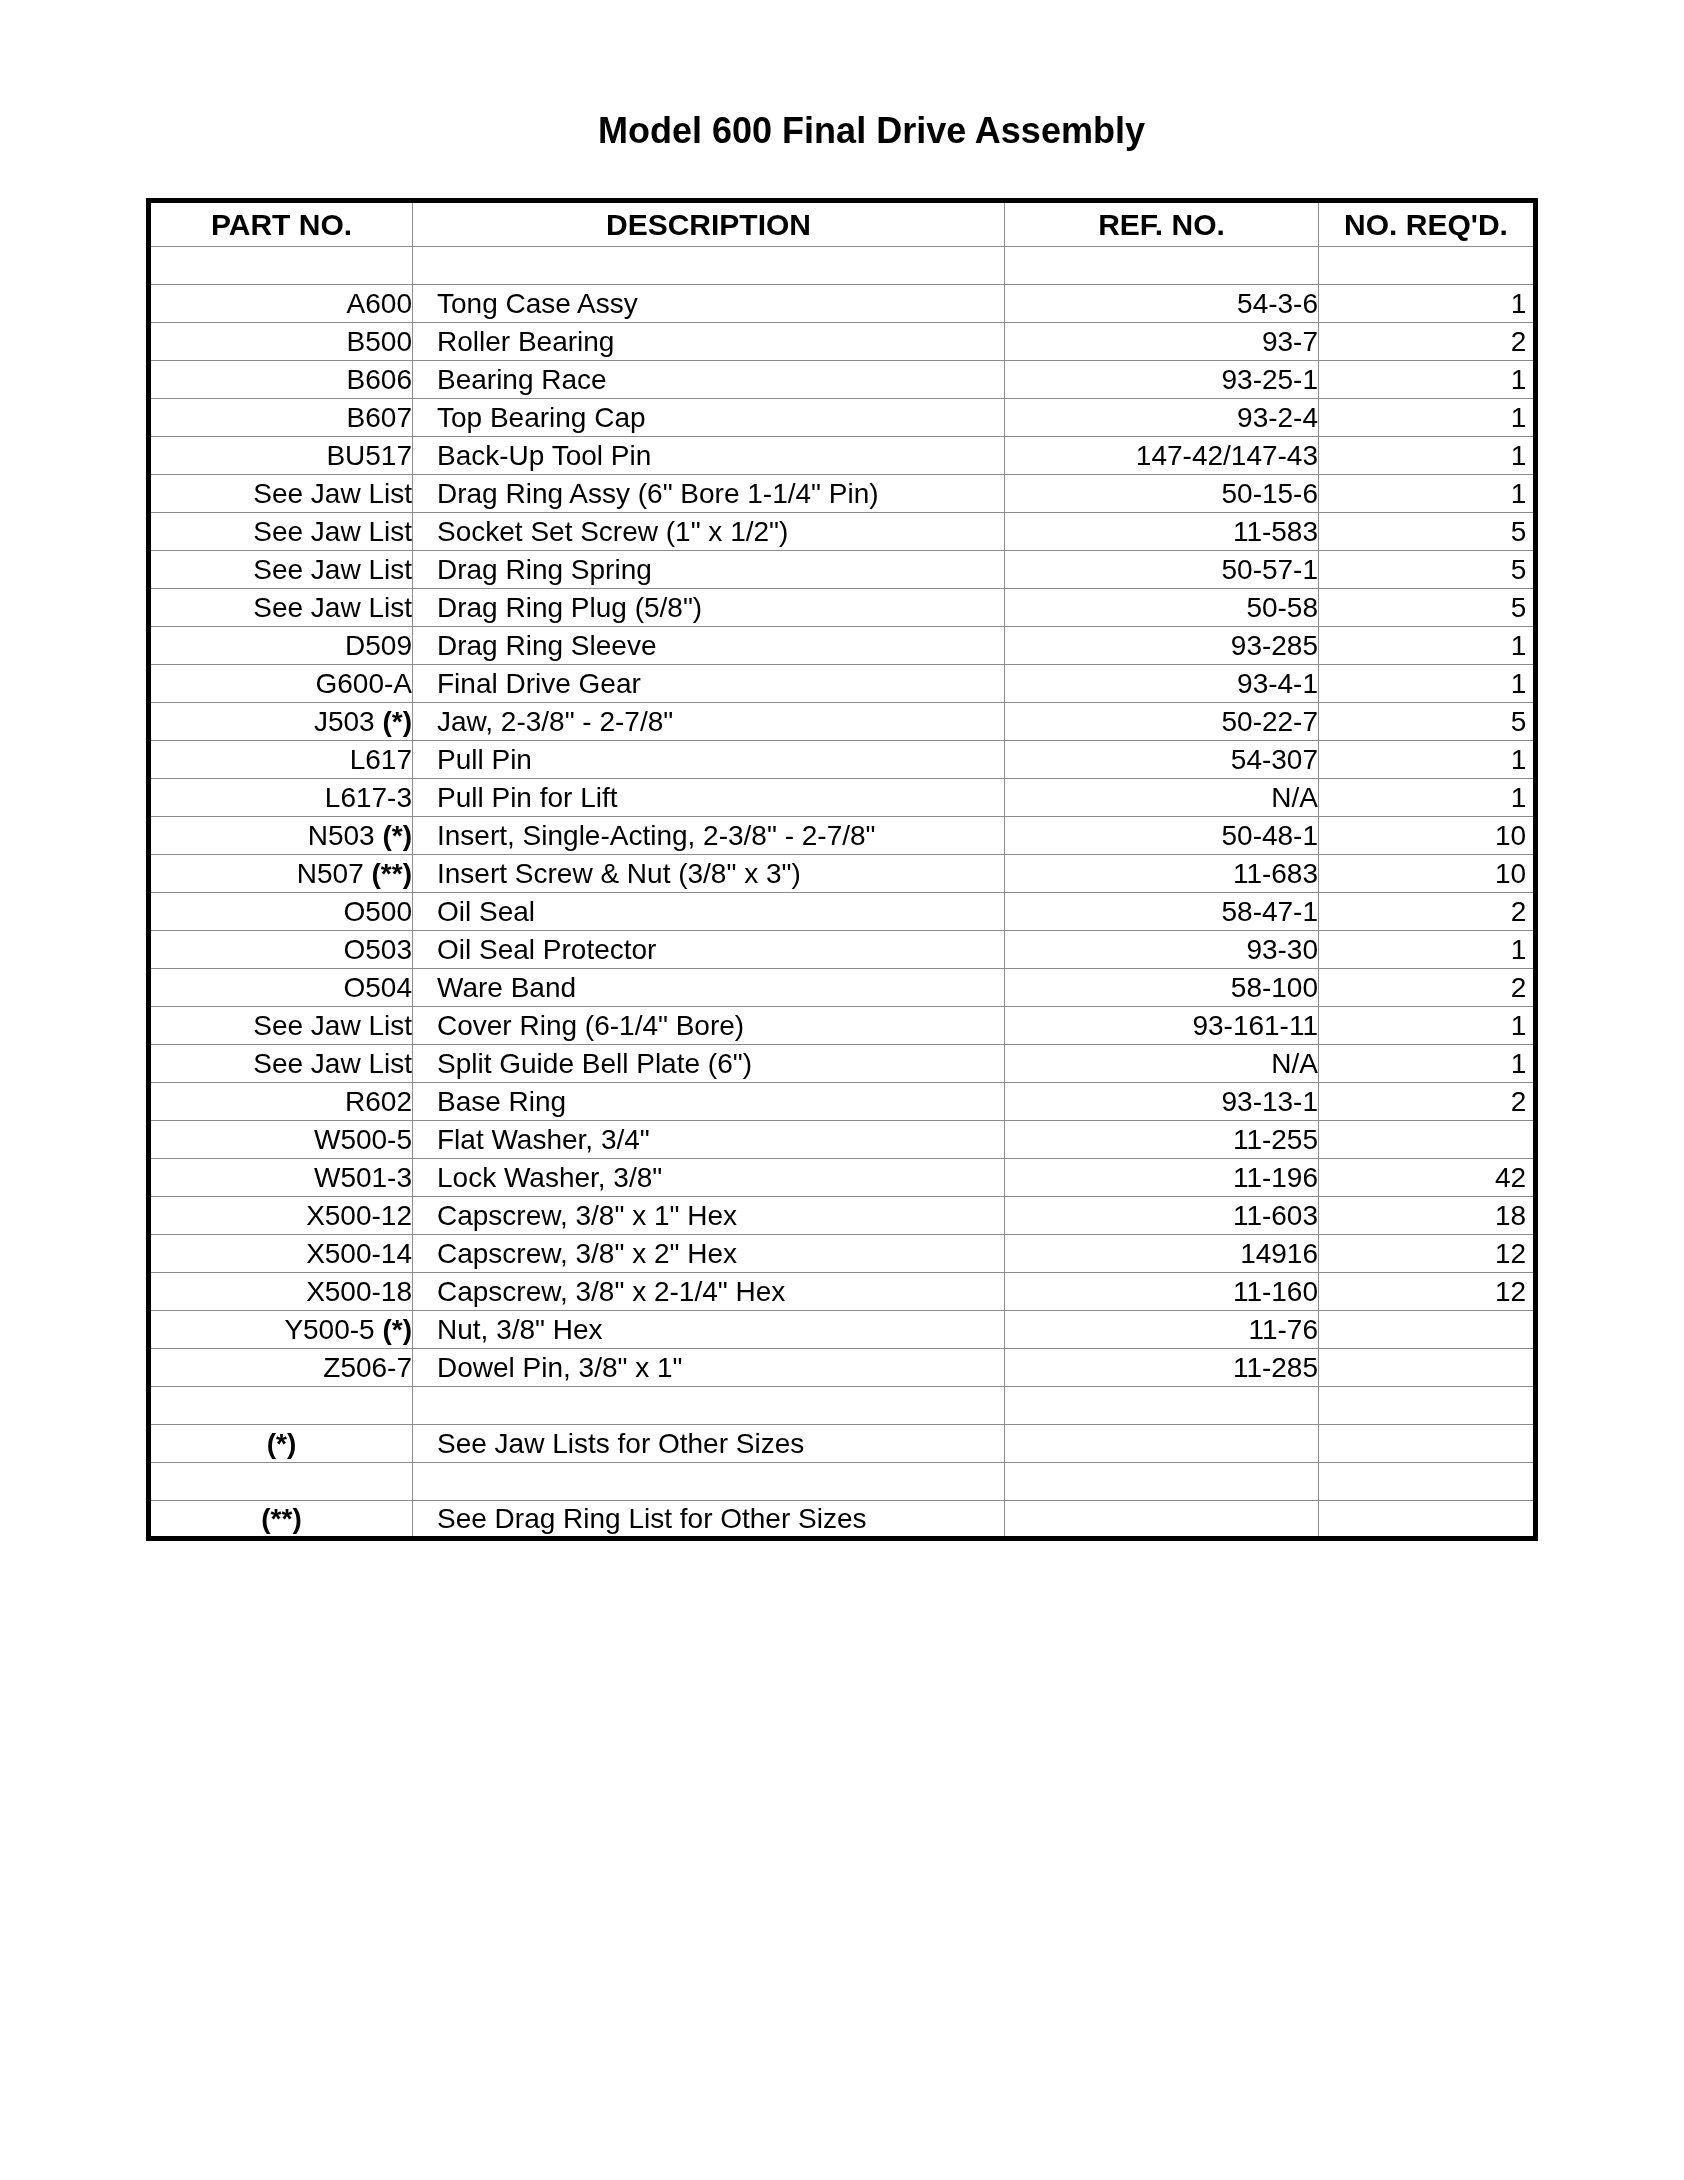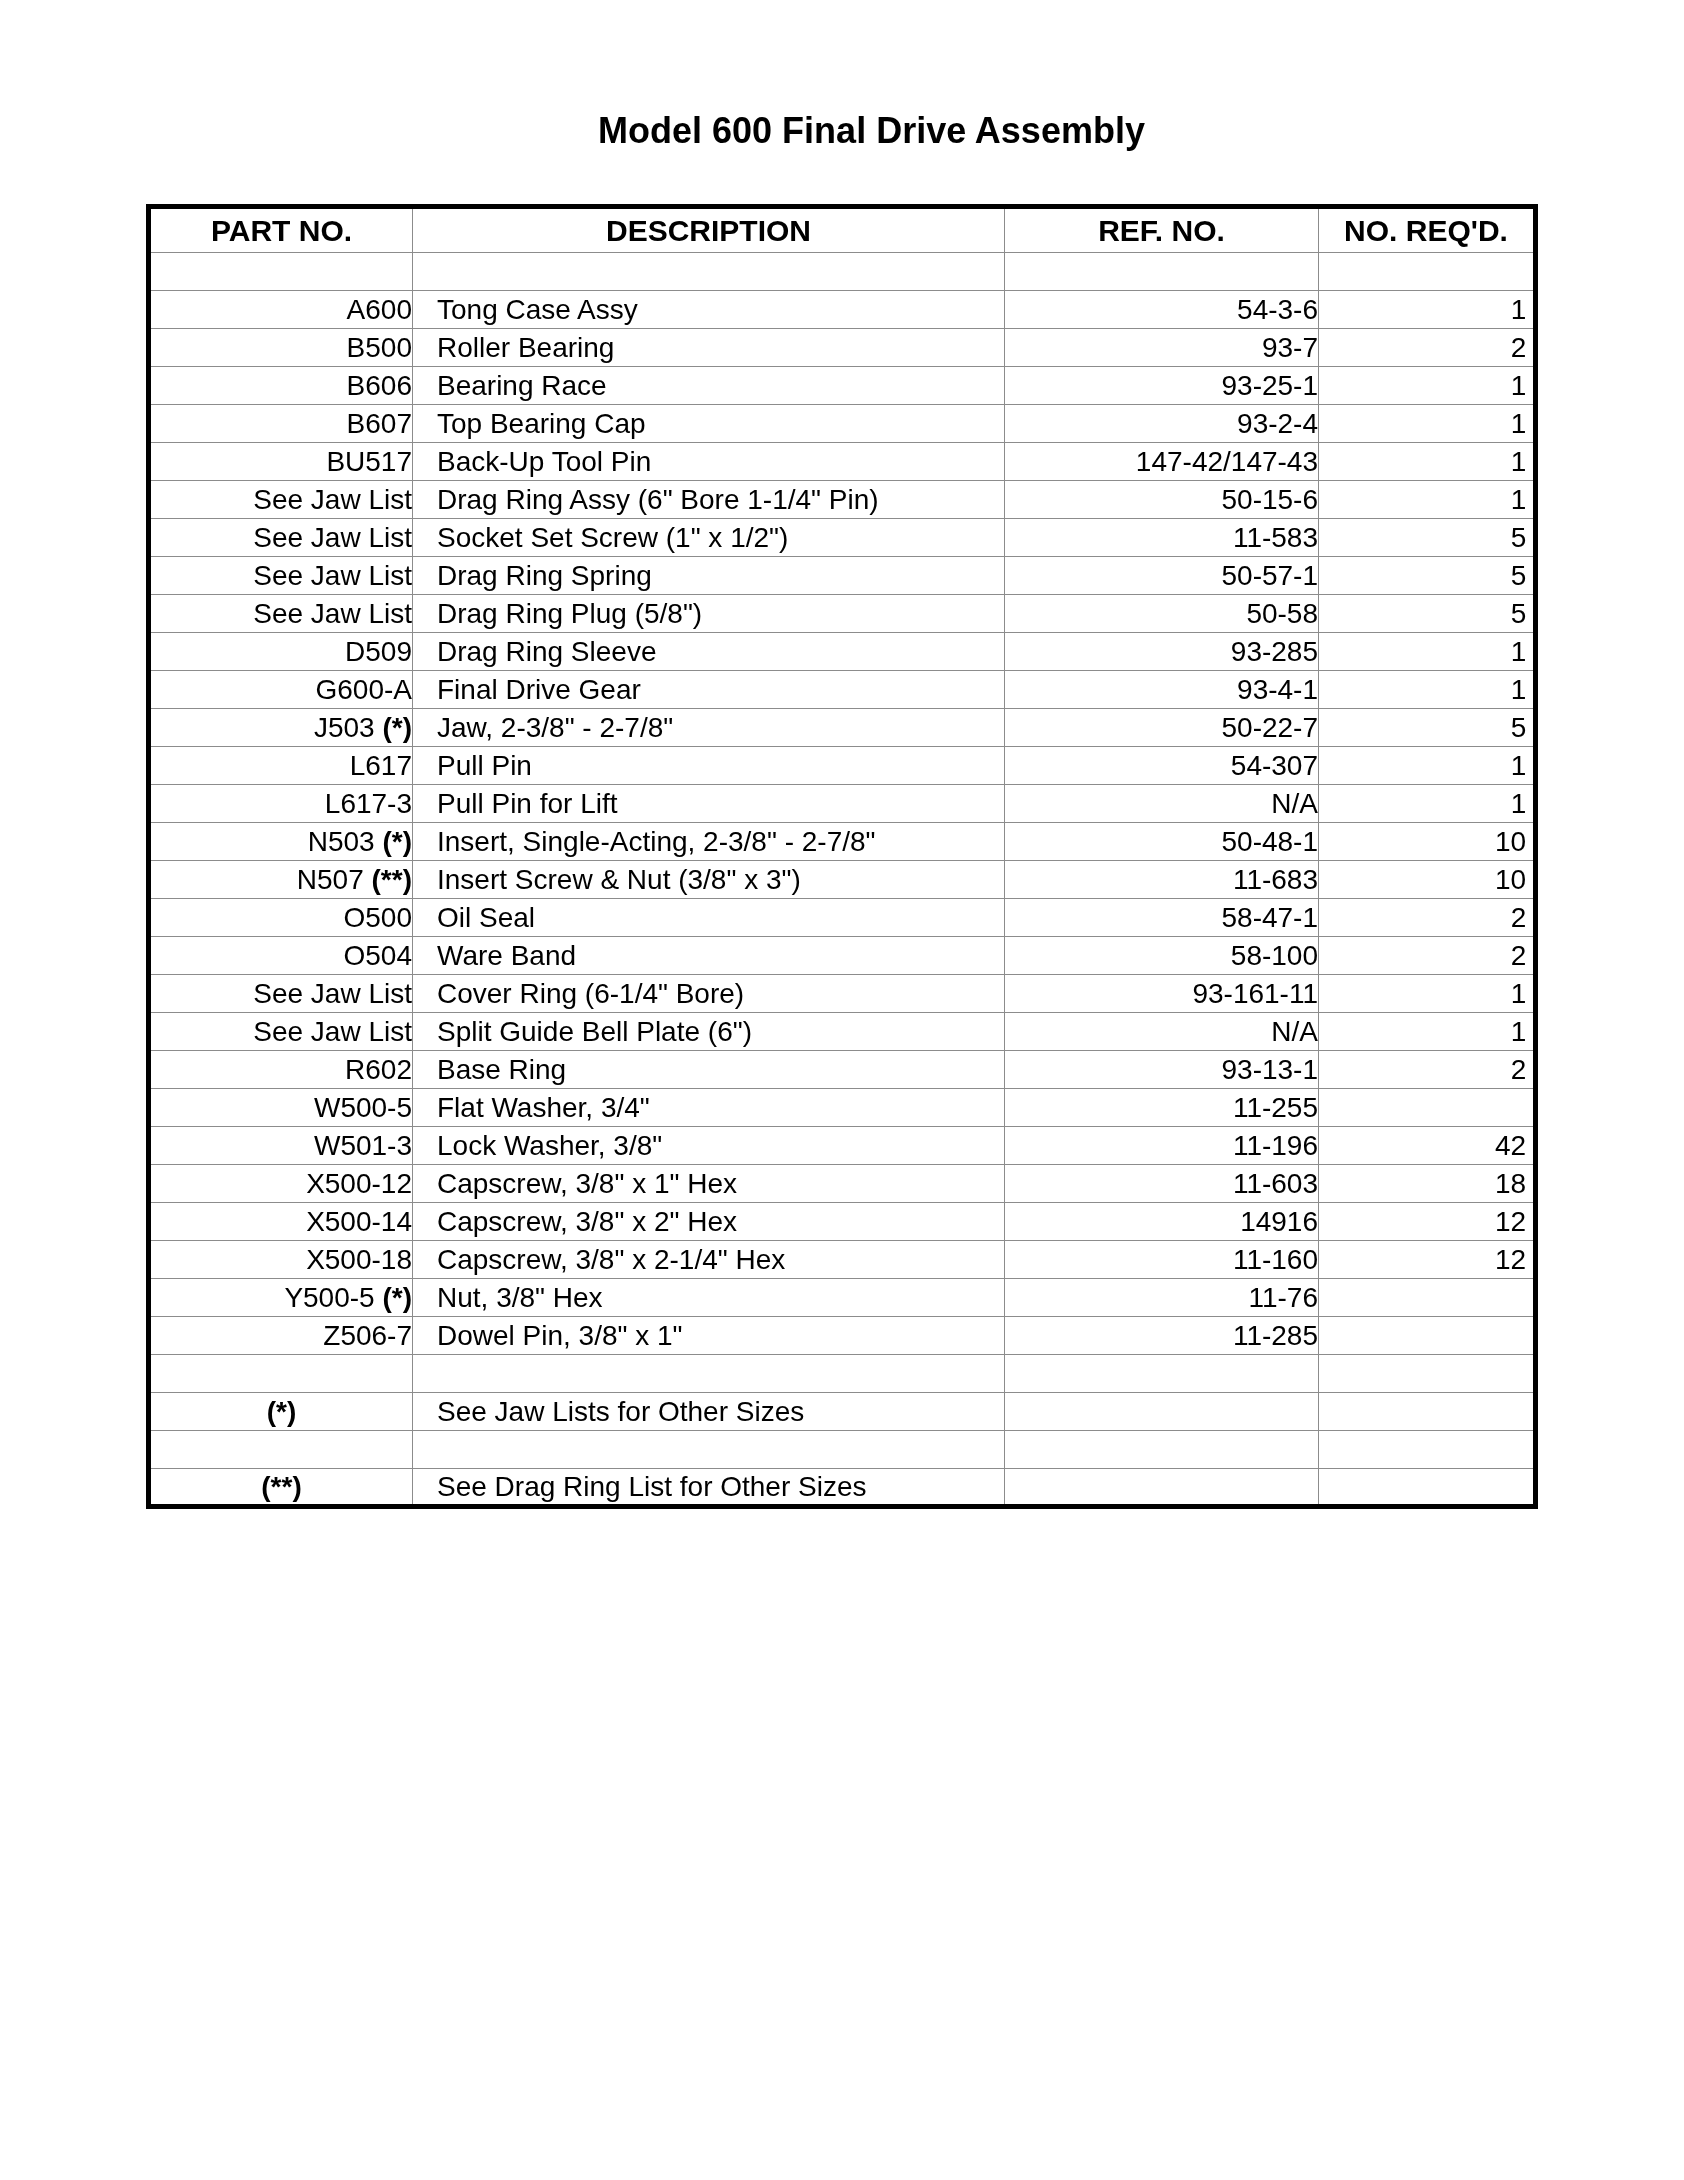--- a/index.html
+++ b/index.html
@@ -23,21 +23,21 @@
     text-align: center;
     font-size: 36px;
     font-weight: bold;
     letter-spacing: 0px;
     white-space: nowrap;
     padding-left: 29px;
   }
   table.parts-table {
     position: absolute;
     left: 146px;
-    top: 204px;
+    top: 198px;
     width: 1388px;
     border-collapse: collapse;
     table-layout: fixed;
     border: 5.1px solid #000000;
   }
   .parts-table th,
   .parts-table td {
     border: 1.7px solid #8c8c8c;
     overflow: hidden;
     white-space: nowrap;
@@ -187,20 +187,26 @@
         <td class="col-ref">11-683</td>
         <td class="col-qty">10</td>
       </tr>
       <tr>
         <td class="col-part"><span>O500</span></td>
         <td class="col-desc">Oil Seal</td>
         <td class="col-ref">58-47-1</td>
         <td class="col-qty">2</td>
       </tr>
       <tr>
+        <td class="col-part"><span>O503</span></td>
+        <td class="col-desc">Oil Seal Protector</td>
+        <td class="col-ref">93-30</td>
+        <td class="col-qty">1</td>
+      </tr>
+      <tr>
         <td class="col-part"><span>O504</span></td>
         <td class="col-desc">Ware Band</td>
         <td class="col-ref">58-100</td>
         <td class="col-qty">2</td>
       </tr>
       <tr>
         <td class="col-part"><span>See Jaw List</span></td>
         <td class="col-desc">Cover Ring (6-1/4" Bore)</td>
         <td class="col-ref">93-161-11</td>
         <td class="col-qty">1</td>

